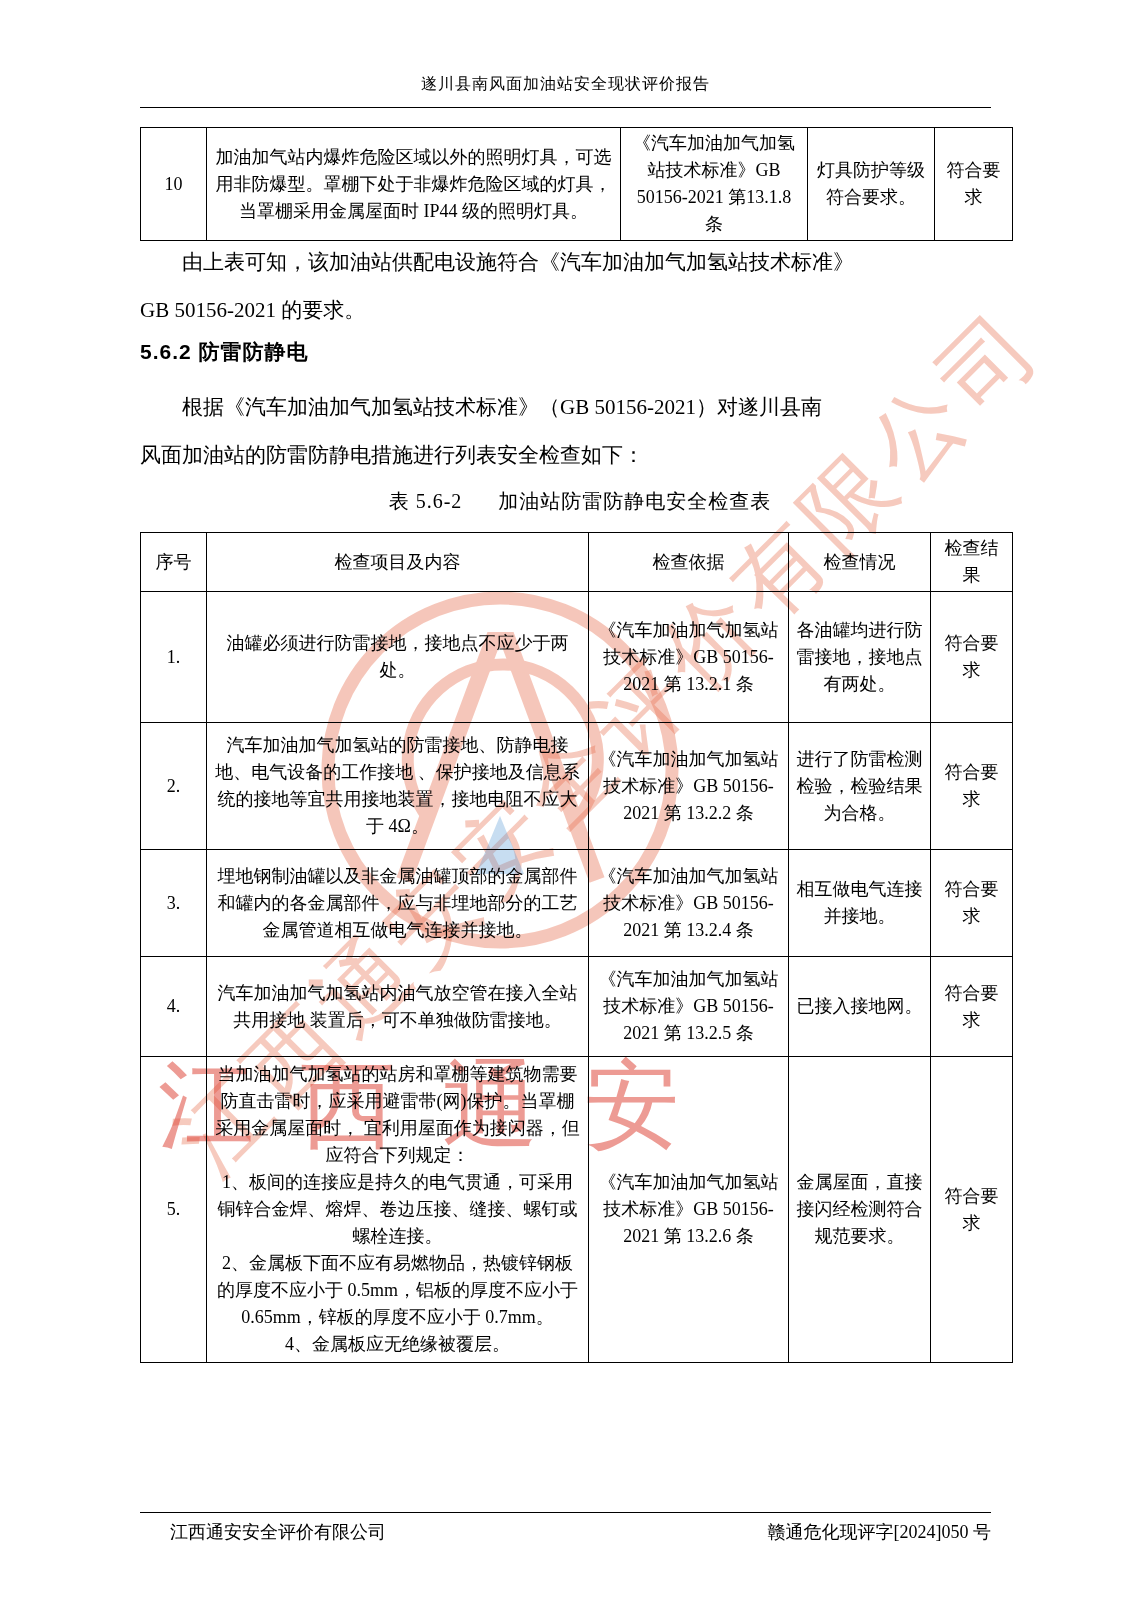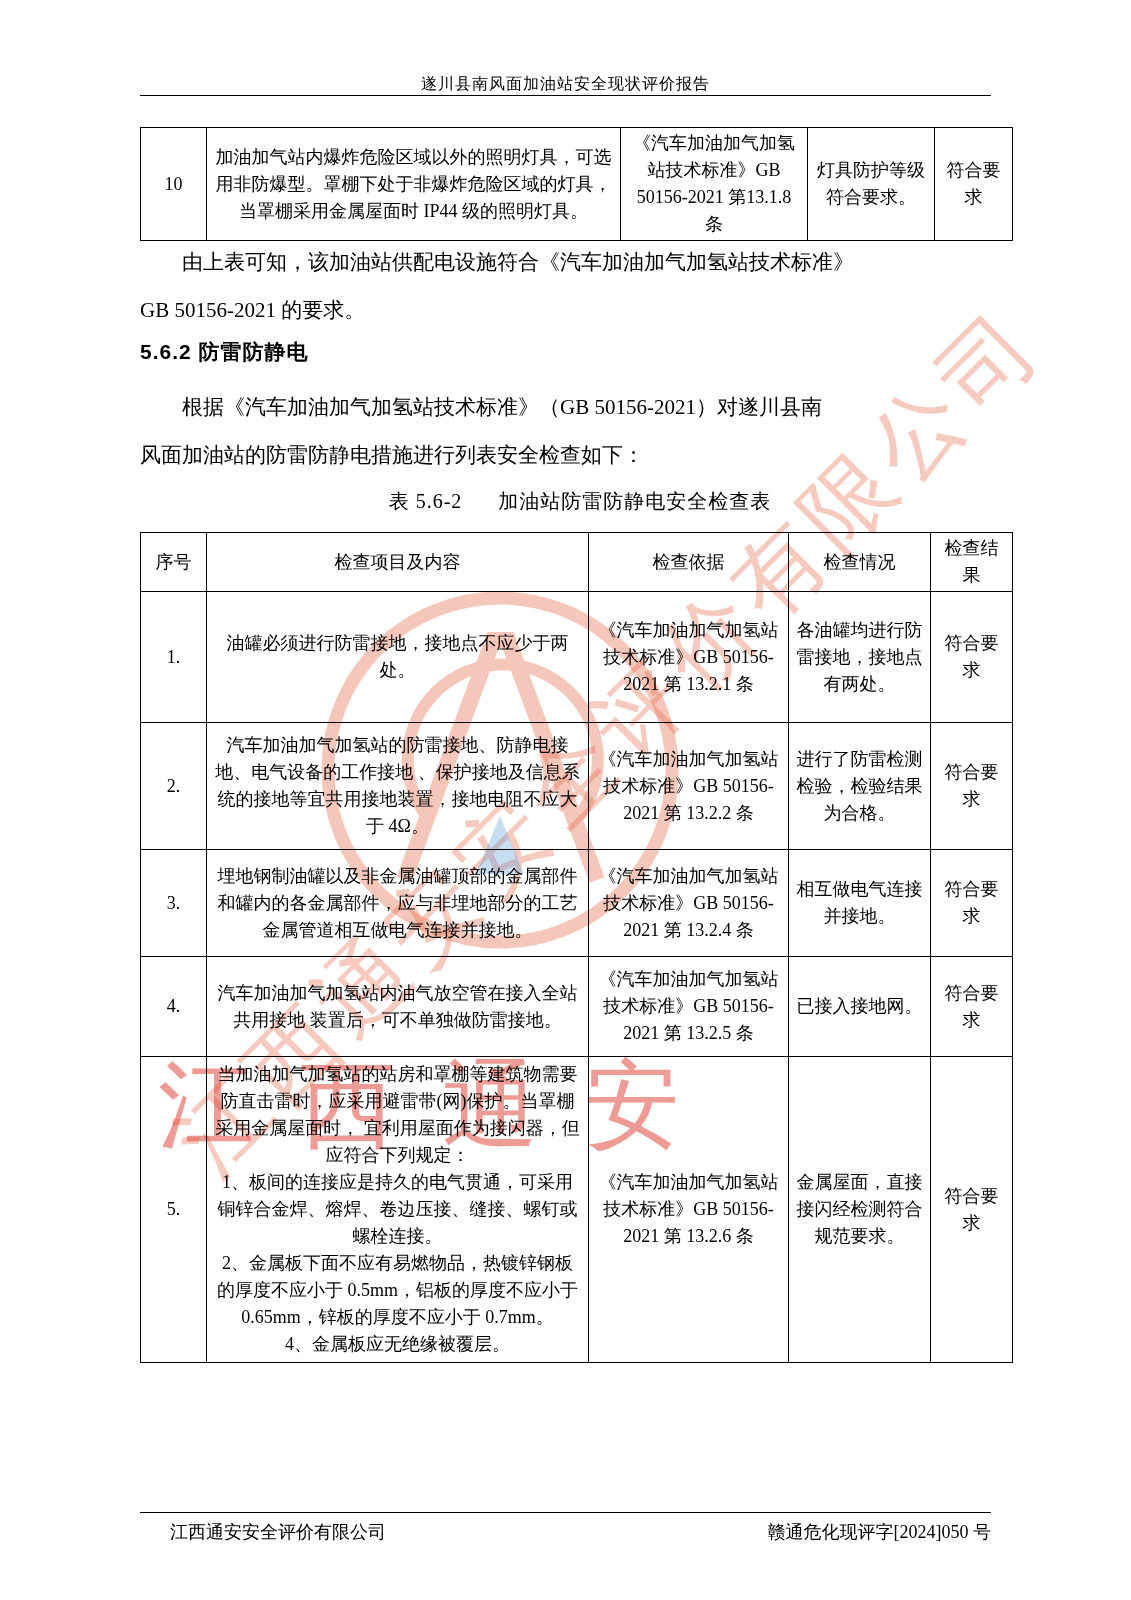--- a/index.html
+++ b/index.html
@@ -28,21 +28,21 @@
     font-family:"Liberation Sans","DejaVu Sans",sans-serif;
   }
   .wm-logo { position:absolute; left:308px; top:578px; width:384px; height:384px; opacity:0.40; }
 
   
   .layer { position:absolute; inset:0; z-index:1; }
 
   .doc-header {
     position:absolute; top:74px; left:140px; width:851px;
     text-align:center; font-size:16px; letter-spacing:1px;
-    border-bottom:1.5px solid #000;
+    padding-bottom:12px; border-bottom:1.5px solid #000;
   }
 
   table.tbl { border-collapse:collapse; table-layout:fixed; background:transparent; }
   table.tbl td, table.tbl th {
     border:1px solid #000; text-align:center; vertical-align:middle;
     font-size:18px; font-weight:400; padding:2px 6px; line-height:1.5;
     word-break:break-word;
   }
   .tbl .pre { white-space:pre-line; }
 

